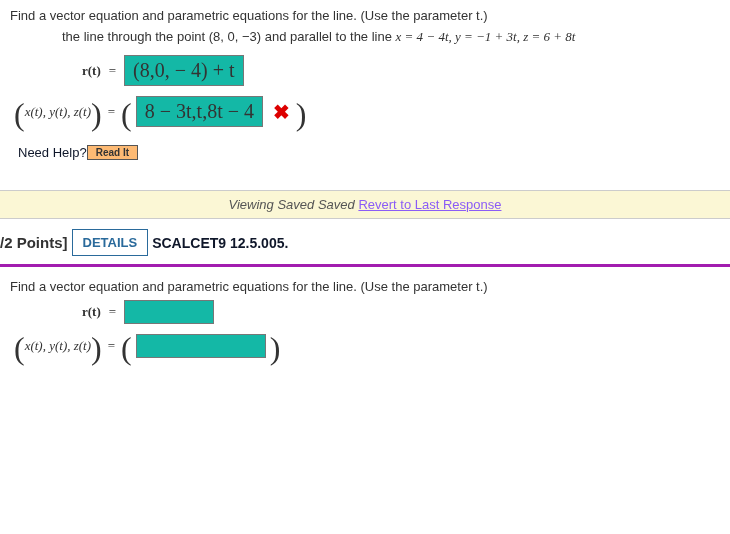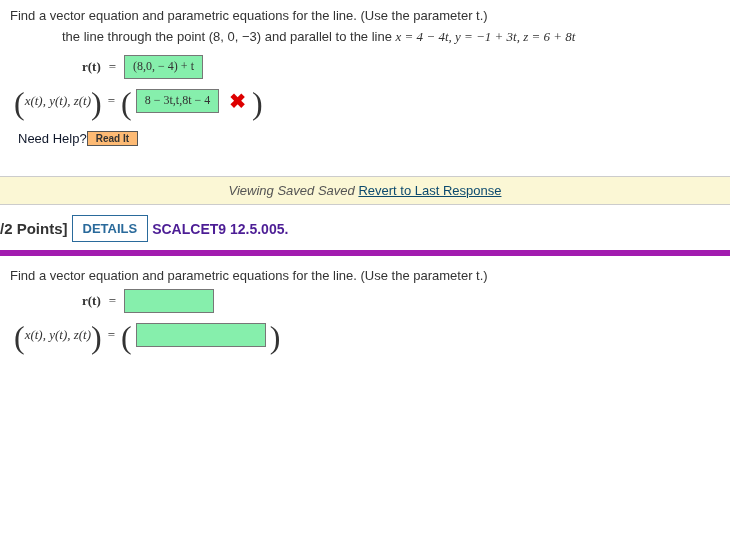--- a/index.html
+++ b/index.html
@@ -14,22 +14,22 @@
     .question-text { margin-bottom: 6px; }
     .subtext { margin-left: 52px; margin-bottom: 10px; }
     .row { display: flex; align-items: center; margin: 6px 0 6px 72px; }
     .row-full { display: flex; align-items: center; margin: 10px 0 10px 4px; }
     .math { font-family: 'Times New Roman', serif; font-style: italic; }
     .mathup { font-family: 'Times New Roman', serif; font-style: normal; }
     .input-box {
       border: 1px solid #777;
       padding: 3px 8px;
       font-family: 'Times New Roman', serif;
-      font-size: 12px;
-      background: #86efac;
+      font-size: 20px;
+      background: #14b8a6;
       min-width: 60px;
       display: inline-block;
       min-height: 24px;
     }
     .bold { font-weight: bold; }
     .big-paren { font-family: 'Times New Roman', serif; font-size: 32px; line-height: 0; position: relative; top: 2px; }
     .x-mark { color: #d00; font-size: 20px; font-weight: bold; margin-left: 6px; }
     .need-help { margin: 18px 0 0 8px; display:flex; align-items:center; }
     .need-help-label { color: #0f172a; font-weight: normal; font-size: 13px; margin-right: 0; }
     .read-it {
@@ -44,38 +44,38 @@
       background: #fbf7d5;
       border-top: 1px solid #ccc;
       border-bottom: 1px solid #ccc;
       padding: 6px 10px;
       text-align: center;
       font-style: italic;
       color: #555;
       margin-top: 18px;
     }
     .revert-link {
-      color: #0c4a6e;
+      color: #8b5cf6;
       text-decoration: underline;
       cursor: pointer;
       font-style: normal;
     }
-    .q-header { display:flex; align-items:center; padding:10px 0 8px 0; border-bottom:6px solid #a21caf; margin-bottom:10px; }
+    .q-header { display:flex; align-items:center; padding:10px 0 8px 0; border-bottom:3px solid #a21caf; margin-bottom:10px; }
     .points-label { font-weight: bold; font-size: 15px; padding-left: 0; }
     .details-btn {
       border: 1.5px solid #2a6a9b;
       color: #2a6a9b;
       font-weight: bold;
       font-size: 13px;
       padding: 5px 10px;
       margin: 0 4px;
       background: #fff;
       cursor: pointer;
     }
-    .exercise-id { font-weight: bold; color: #4c1d95; font-size: 14px; }
+    .exercise-id { font-weight: bold; color: #0f172a; font-size: 14px; }
   </style>
 </head>
 <body>
 
 <div class="question-block">
   <div class="question-text">Find a vector equation and parametric equations for the line. (Use the parameter t.)</div>
   <div class="subtext">
     <span>the line through the point </span><span>(8, 0, −3)</span><span> and parallel to the line </span><span class="math">x = 4 − 4t, y = −1 + 3t, z = 6 + 8t</span>
   </div>
 

